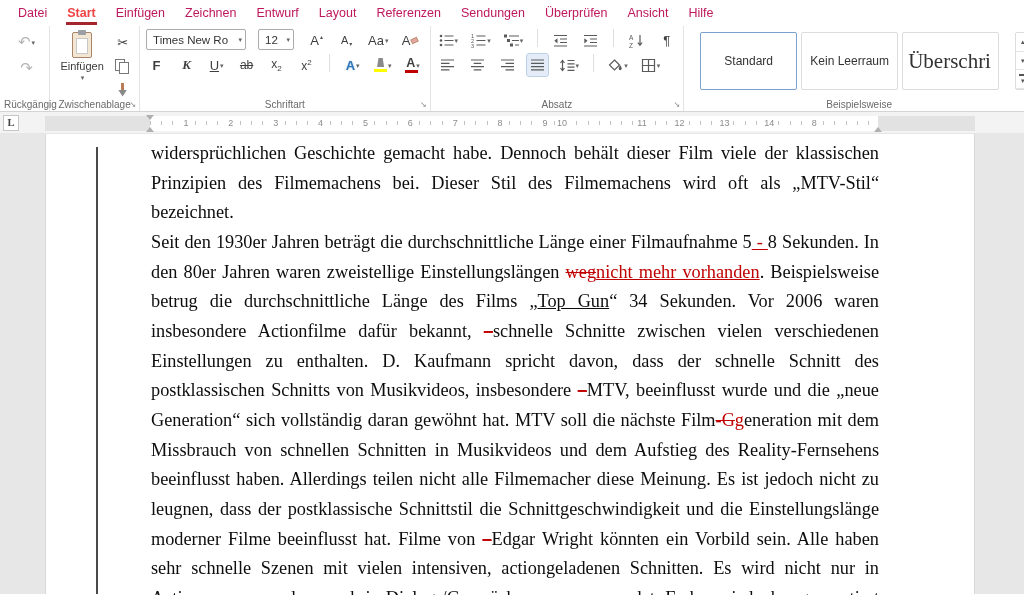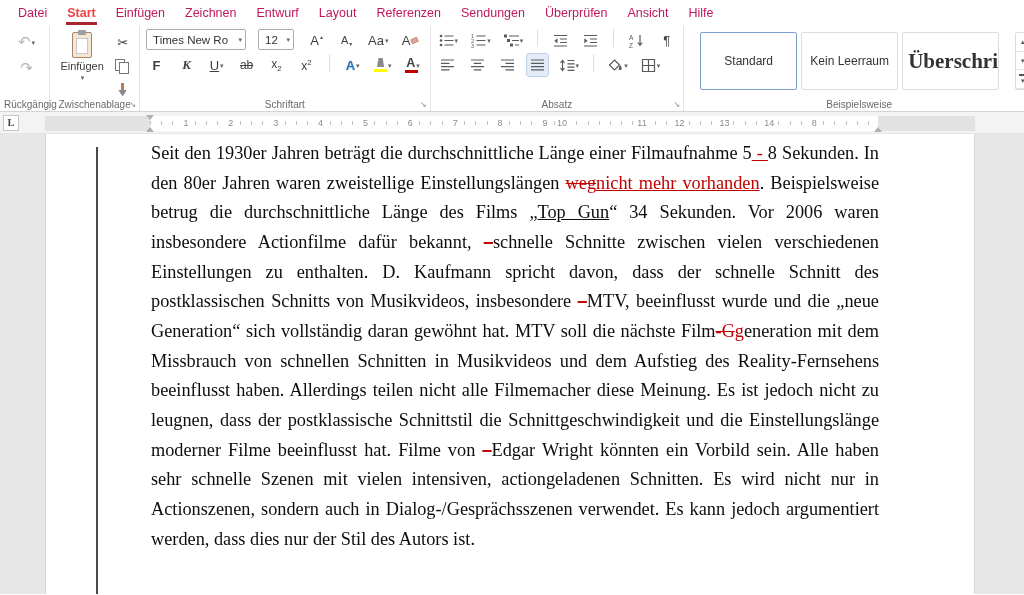--- a/index.html
+++ b/index.html
@@ -70,21 +70,21 @@
   .fc{position:relative;font-weight:700;font-size:12.5px;line-height:1;display:inline-block;padding-bottom:4px;}
   .fc::after{content:"";position:absolute;left:-1px;bottom:0;width:13px;height:3.5px;background:var(--red);}
   .clear-icon{position:relative;display:inline-flex;align-items:center;}
   .clear-icon .er{width:7px;height:5px;background:#e8a3a3;border:1px solid #b97;transform:rotate(-25deg);margin-left:1px;display:inline-block;}
 
   
   .g-styles{padding-left:16px;padding-right:4px;}
   .gallery{display:flex;align-items:center;gap:16px;height:64px;}
   .stylecard{width:97px;height:58px;border:1px solid #dcdcdc;background:#fff;display:flex;align-items:center;justify-content:center;font-size:12px;color:#333;border-radius:2px;overflow:hidden;white-space:nowrap;flex:none;}
   .stylecard.sel{border:1.5px solid var(--selborder);}
-  .stylecard.hstyle{font-family:"Liberation Serif",serif;font-size:21px;font-weight:700;justify-content:flex-start;padding-left:5px;}
+  .stylecard.hstyle{font-family:"Liberation Serif",serif;font-size:21px;font-weight:400;justify-content:flex-start;padding-left:5px;}
   .scrollcol{width:15px;height:58px;display:flex;flex-direction:column;flex:none;border:1px solid #dcdcdc;border-radius:2px;overflow:hidden;}
   .scrollcol button{flex:1;display:flex;align-items:center;justify-content:center;font-size:7px;color:#555;background:#fff;border-bottom:1px solid #e4e4e4;flex-direction:column;line-height:1;}
   .scrollcol .bar{width:7px;height:1.5px;background:#555;margin-bottom:1px;}
 
   
   .g-edit{padding-left:30px;width:150px;border-right:0;}
   .editem{display:flex;align-items:center;gap:5px;font-size:11.5px;color:#333;height:20px;white-space:nowrap;}
   .g-edit .glabel{text-align:left;padding-left:42px;}
 
   
@@ -445,16 +445,17 @@
     <div class="marker m-fl"></div>
     <div class="marker m-left"></div>
     <div class="marker m-right"></div>
   </div>
 </div>
 
 <div class="docarea">
   <div class="page">
     <div class="changebar"></div>
     <div class="doctext">
+        <p><span class="run-n">widersprüchlichen Geschichte gemacht habe. Dennoch behält dieser Film viele der klassischen Prinzipien des Filmemachens bei. Dieser Stil des Filmemachens wird oft als „MTV-Stil“ bezeichnet.</span></p>
         <p><span class="run-n">Seit den 1930er Jahren beträgt die durchschnittliche Länge einer Filmaufnahme 5</span><span class="run-ins"> - </span><span class="run-n">8 Sekunden. In den 80er Jahren waren zweistellige Einstellungslängen </span><span class="run-del">weg</span><span class="run-ins">nicht mehr vorhanden</span><span class="run-n">. Beispielsweise betrug die durchschnittliche Länge des Films „</span><span class="run-u">Top Gun</span><span class="run-n">“ 34 Sekunden. Vor 2006 waren insbesondere Actionfilme dafür bekannt, </span><span class="run-del">–</span><span class="run-n">schnelle Schnitte zwischen vielen verschiedenen Einstellungen zu enthalten. D. Kaufmann spricht davon, dass der schnelle Schnitt des postklassischen Schnitts von Musikvideos, insbesondere </span><span class="run-del">–</span><span class="run-n">MTV, beeinflusst wurde und die „neue Generation“ sich vollständig daran gewöhnt hat. MTV soll die nächste Film</span><span class="run-del">-G</span><span class="run-ins">g</span><span class="run-n">eneration mit dem Missbrauch von schnellen Schnitten in Musikvideos und dem Aufstieg des Reality-Fernsehens beeinflusst haben. Allerdings teilen nicht alle Filmemacher diese Meinung. Es ist jedoch nicht zu leugnen, dass der postklassische Schnittstil die Schnittgeschwindigkeit und die Einstellungslänge moderner Filme beeinflusst hat. Filme von </span><span class="run-del">–</span><span class="run-n">Edgar Wright könnten ein Vorbild sein. Alle haben sehr schnelle Szenen mit vielen intensiven, actiongeladenen Schnitten. Es wird nicht nur in Actionszenen, sondern auch in Dialog-/Gesprächsszenen verwendet. Es kann jedoch argumentiert werden, dass dies nur der Stil des Autors ist.</span></p>
       </div>
   </div>
 </div>
 
 </body></html>

